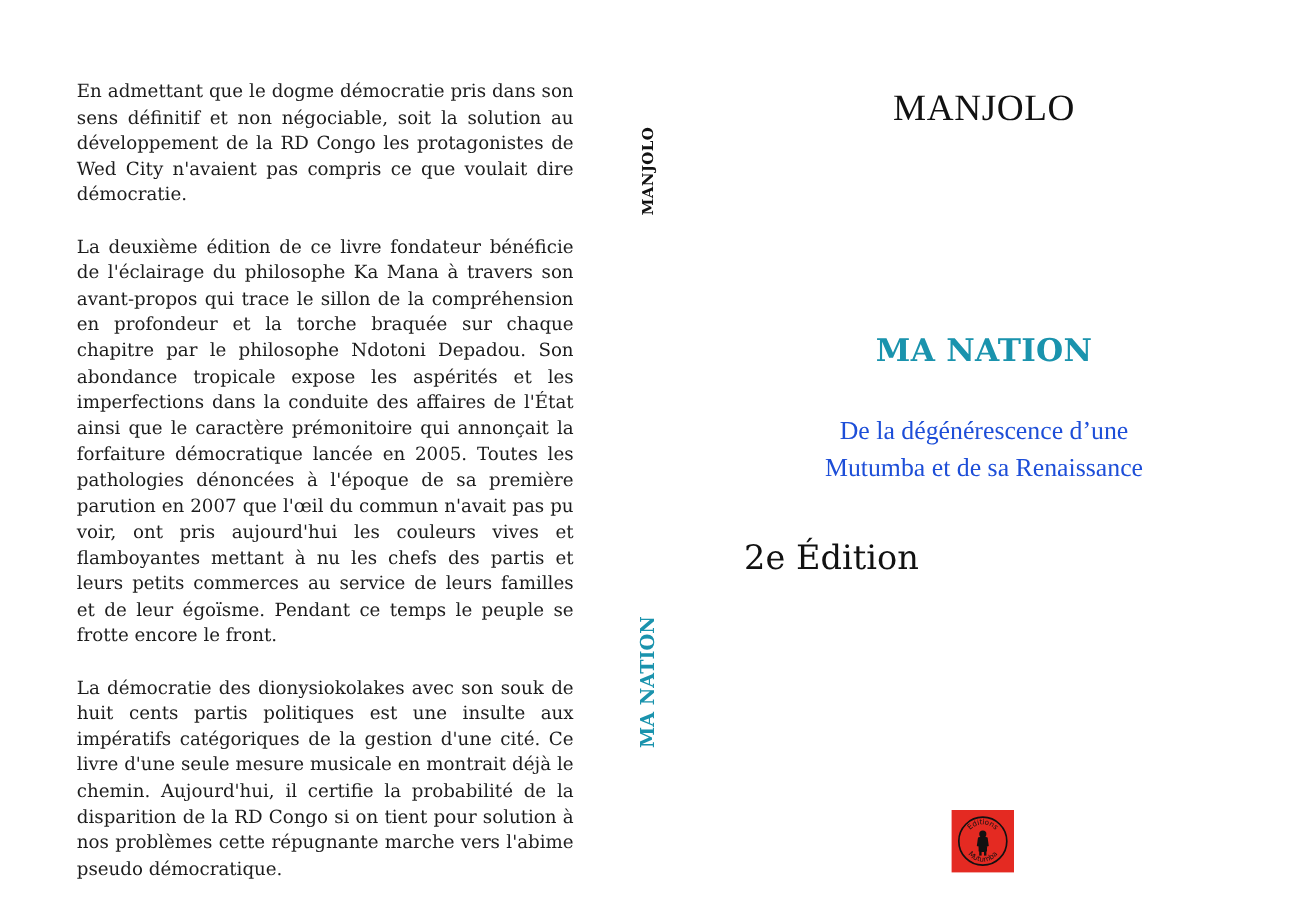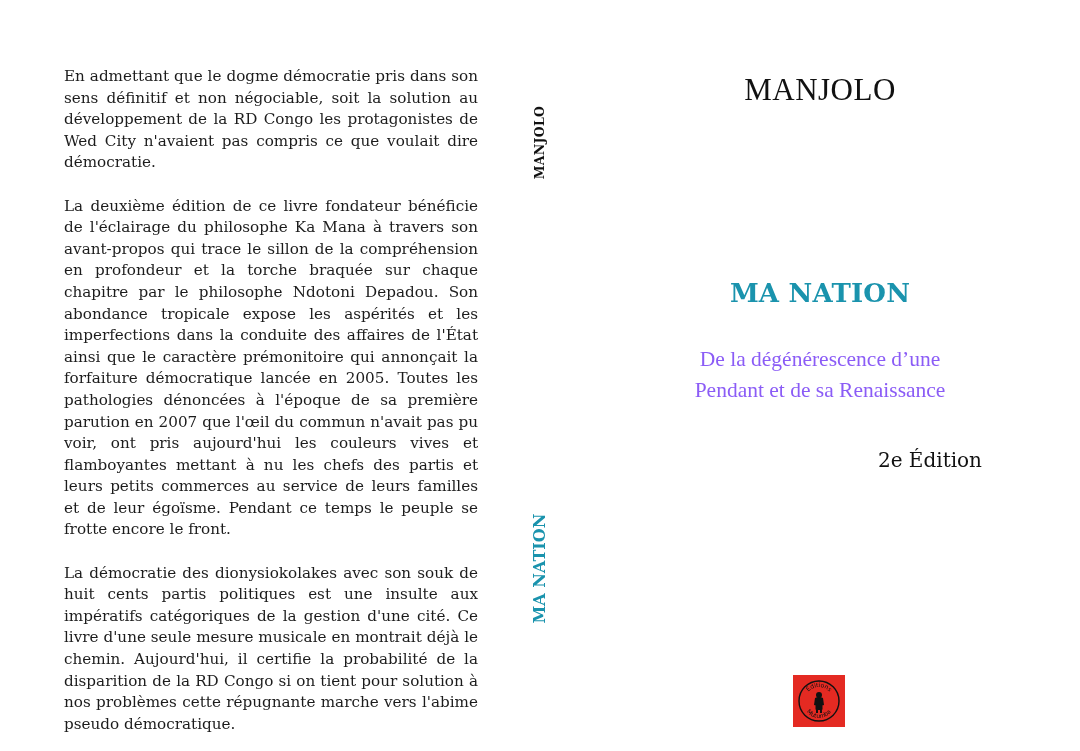--- a/index.html
+++ b/index.html
@@ -104,31 +104,31 @@
     }
     .subtitle {
       position: absolute;
       top: 344px;
       left: 0;
       width: 400px;
       text-align: center;
       font-family: "Liberation Serif", "DejaVu Serif", serif;
       font-size: 21.5px;
       line-height: 31px;
-      color: #8b5cf6;
+      color: #1d4ed8;
     }
     .subtitle div { white-space: nowrap; }
     .edition {
       position: absolute;
       top: 448px;
       left: 0;
       width: 362px;
-      text-align: right;
+      text-align: left;
       font-family: "DejaVu Serif", serif;
-      font-size: 20px;
+      font-size: 28px;
       color: #111;
     }
     .publisher-logo {
       position: absolute;
       left: 173px;
       top: 675px;
       width: 52px;
       height: 52px;
       background: #e42a22;
     }
@@ -150,21 +150,21 @@
   <div class="spine-title">
     <span>MA NATION</span>
   </div>
 </div>
 
 <div class="front-cover">
   <div class="author">MANJOLO</div>
   <div class="title">MA NATION</div>
   <div class="subtitle">
     <div>De la  dégénérescence d’une</div>
-    <div>Pendant et de sa Renaissance</div>
+    <div>Mutumba et de sa Renaissance</div>
   </div>
   <div class="edition">2e Édition</div>
 
   <div class="publisher-logo">
     <svg width="52" height="52" viewBox="0 0 52 52">
       <defs>
         <path id="arcTop" d="M12,26 A14,14 0 0,1 40,26"></path>
         <path id="arcBottom" d="M11,28 A15,15 0 0,0 41,28"></path>
       </defs>
       <circle cx="26" cy="26" r="20" fill="none" stroke="#111" stroke-width="1.4"></circle>

